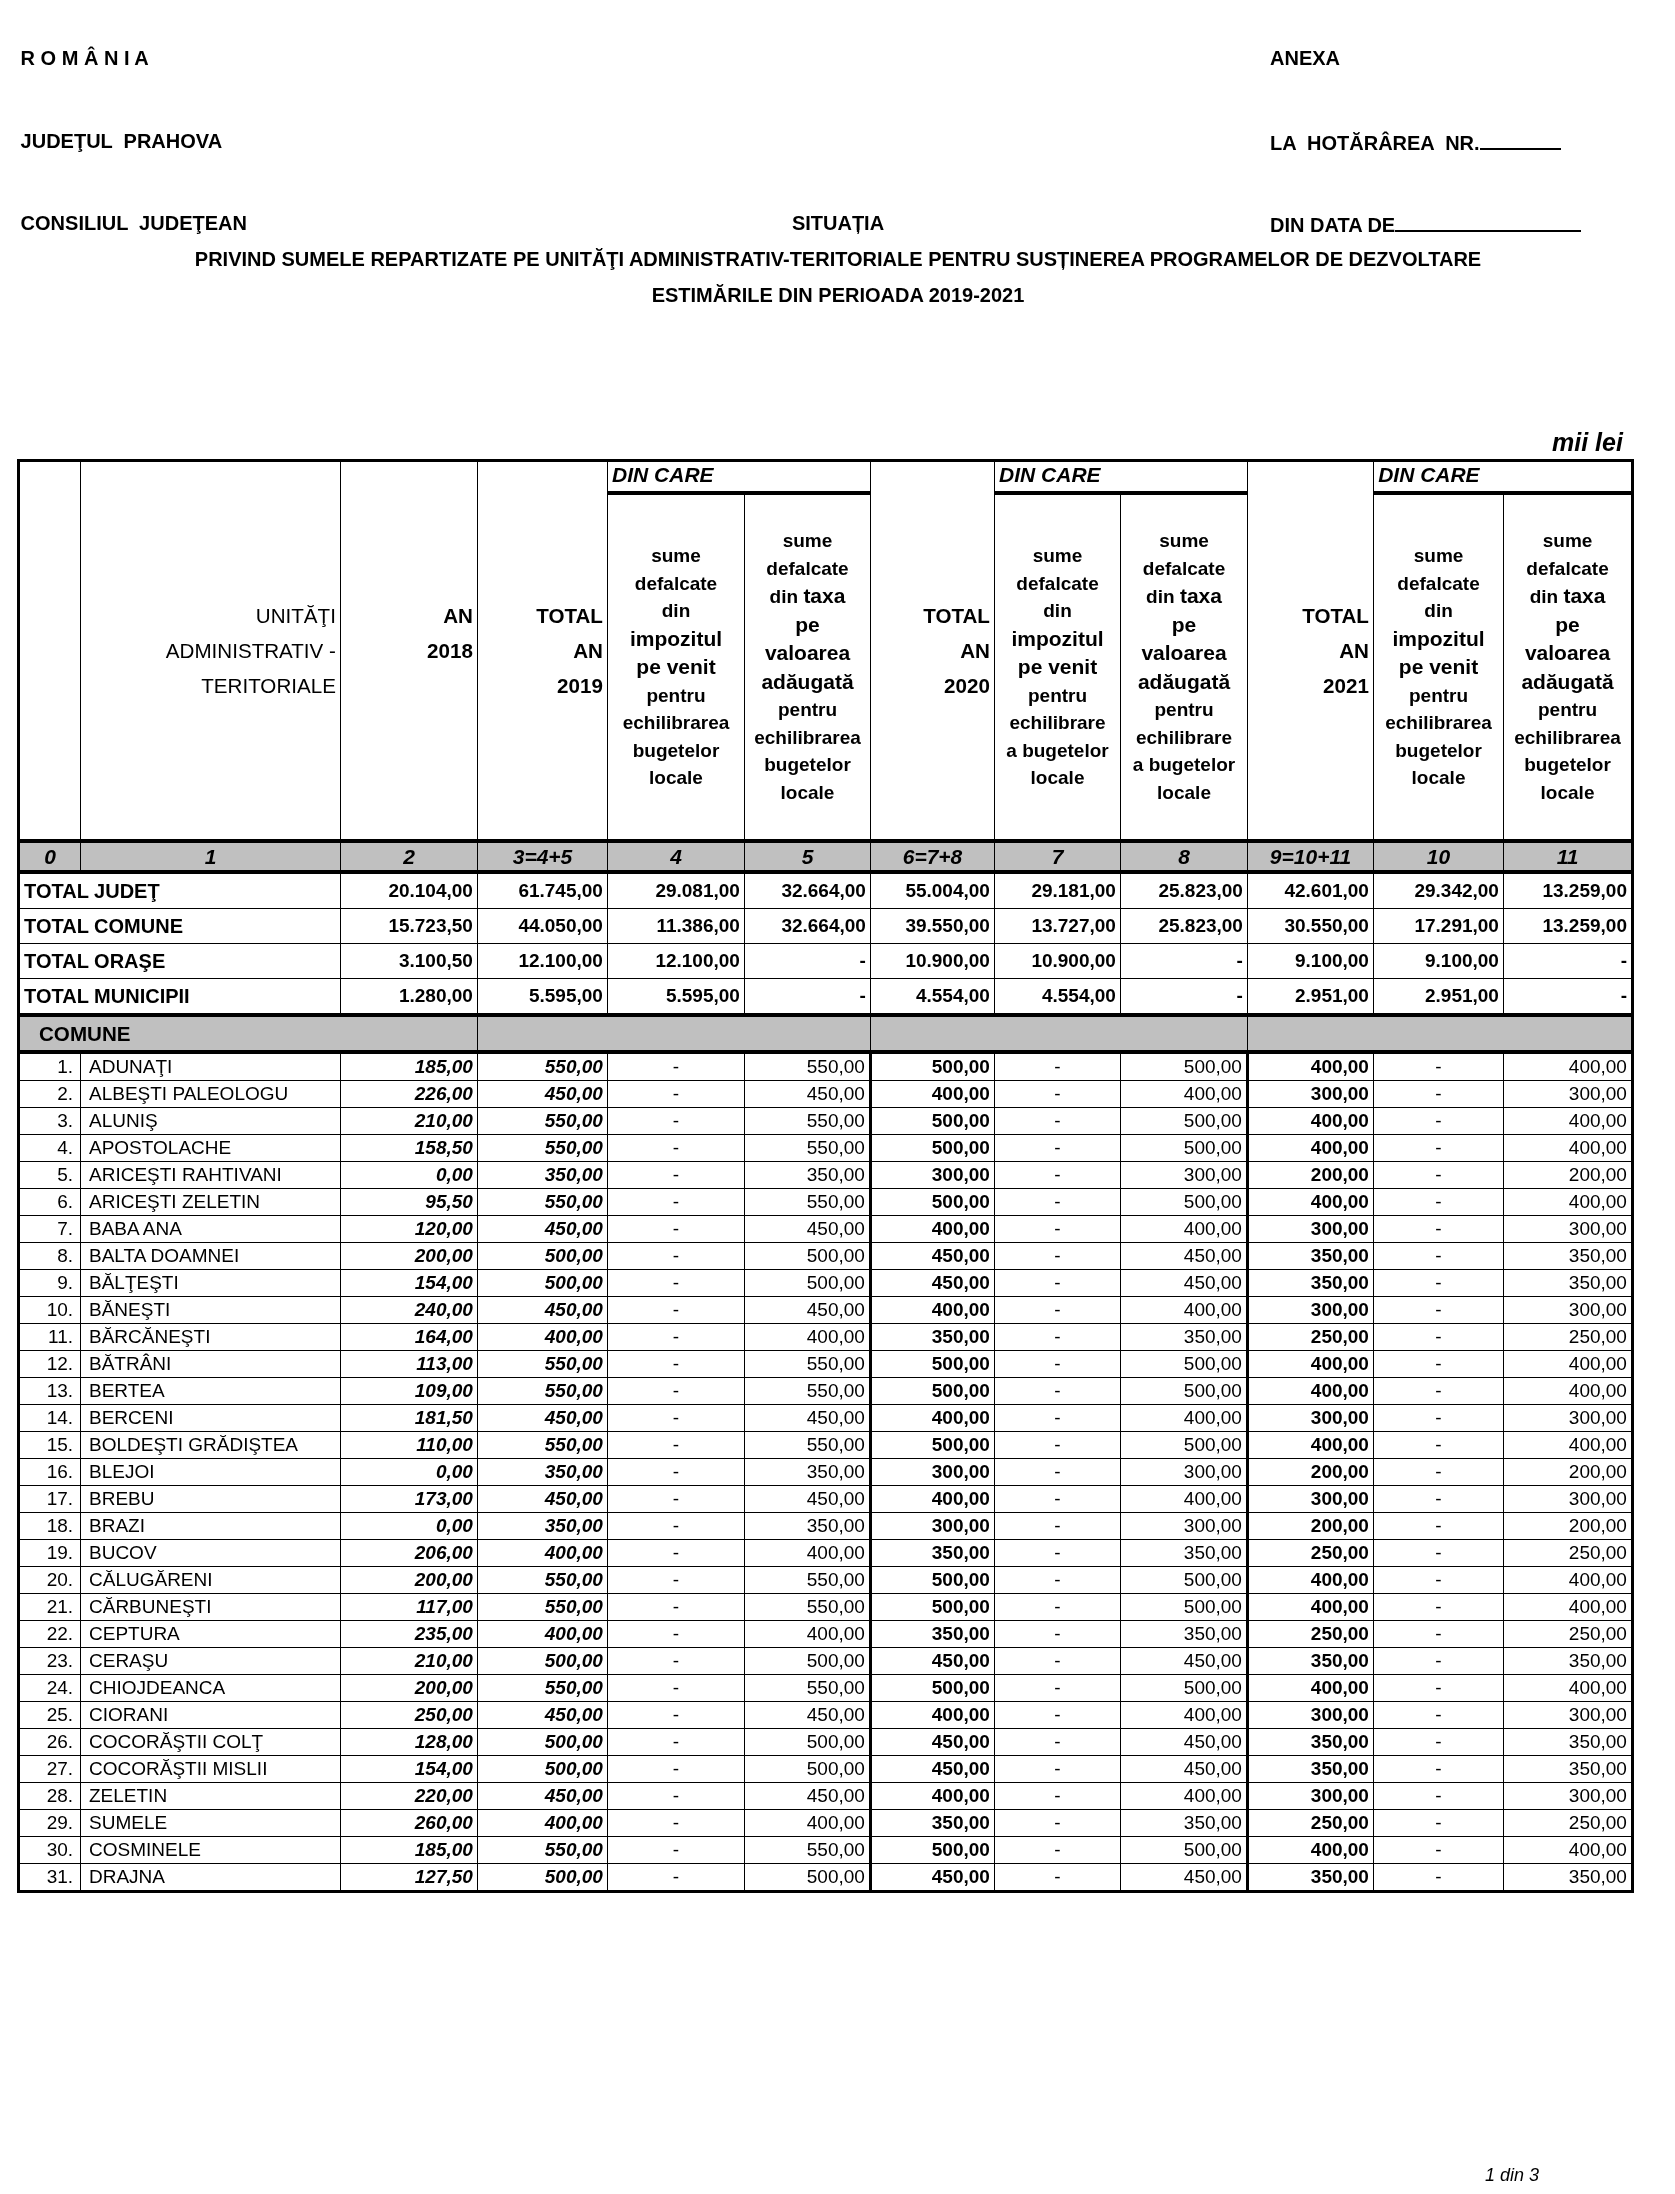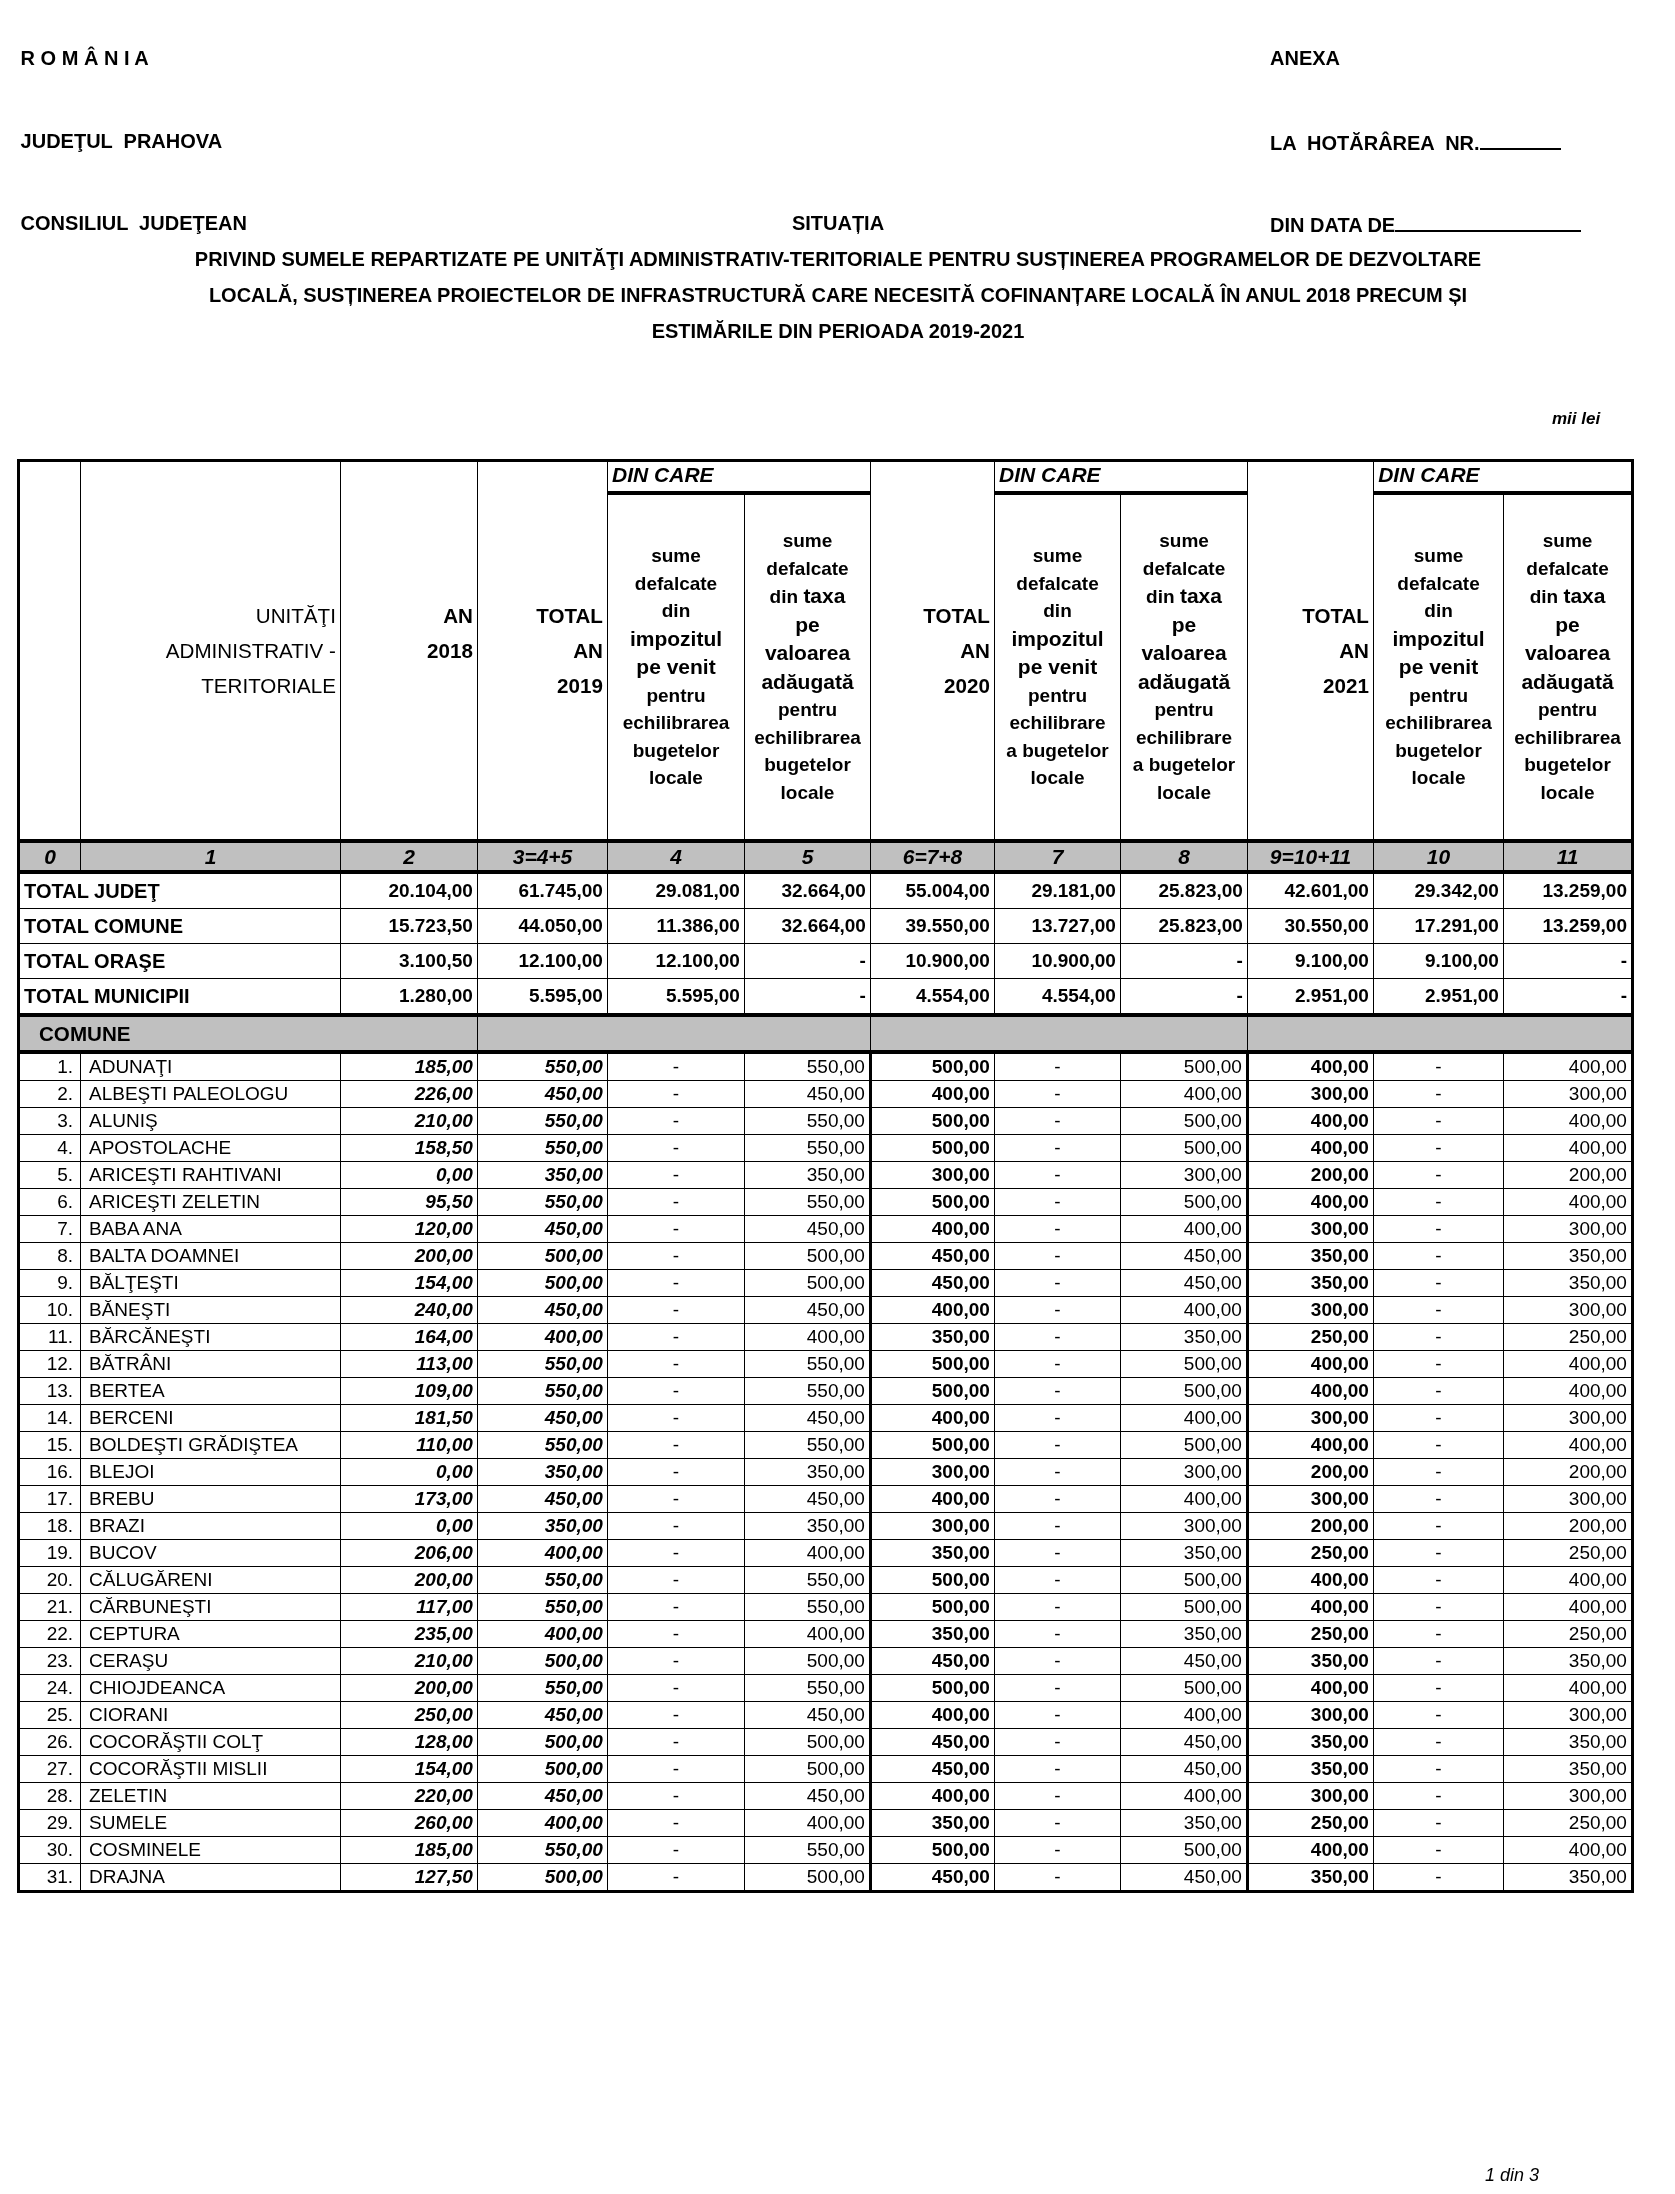--- a/index.html
+++ b/index.html
@@ -4,21 +4,21 @@
 <style>
   html, body { margin:0; padding:0; background:#fff; }
   body { width:1676px; height:2194px; position:relative; font-family:"Liberation Sans", sans-serif; color:#000; overflow:hidden; }
   .hdr { position:absolute; font-weight:bold; font-size:20px; line-height:23.4px; white-space:pre; }
   .hdr-left { left:20.6px; top:0; }
   .hdr-right { left:1270px; top:0; }
   .hdr div { height:36px; }
   .blank { display:inline-block; border-bottom:2.1px solid #000; height:18px; vertical-align:baseline; }
   .title { position:absolute; left:0; width:1676px; top:212px; text-align:center; font-weight:bold; font-size:20px; }
   .title div { height:36px; line-height:23.4px; }
-  .unit { position:absolute; left:1552px; top:409px; font-weight:bold; font-style:italic; font-size:17px; }
+  .unit { position:absolute; left:1552px; top:428px; font-weight:bold; font-style:italic; font-size:25px; }
   table { position:absolute; left:17px; top:459px; border-collapse:collapse; table-layout:fixed; width:1617px; }
   td, th { border:1.4px solid #000; padding:0 4.1px; overflow:hidden; white-space:nowrap; }
   col.c0{width:62px} col.c1{width:260px} col.c2{width:137px} col.c3{width:130px}
   col.c4{width:137px} col.c5{width:126px} col.c6{width:124px} col.c7{width:126px}
   col.c8{width:127px} col.c9{width:126px} col.c10{width:130px} col.c11{width:129px}
   .outer { border:3.4px solid #000; }
   .hd { font-size:20.6px; text-align:right; vertical-align:middle; white-space:normal; line-height:35px; font-weight:bold; }
   .hd-unit { font-weight:normal; line-height:35px; }
   .dincare { font-weight:bold; font-style:italic; font-size:21px; text-align:left; height:27.5px; border-bottom:4.1px solid #000; vertical-align:top; padding-top:1.4px; }
   .sub { font-size:19px; text-align:center; white-space:normal; line-height:27.5px; vertical-align:middle; height:344px; padding:0 1.4px; }
@@ -47,21 +47,20 @@
 
 <div class="hdr hdr-right">
   <div>ANEXA</div>
   <div><span>LA  HOTĂRÂREA  NR.</span><span class="blank" style="width:81px"></span></div>
   <div><span>DIN DATA DE</span><span class="blank" style="width:186px"></span></div>
 </div>
 
 <div class="title">
   <div>SITUAȚIA</div>
   <div>PRIVIND SUMELE REPARTIZATE PE  UNITĂŢI  ADMINISTRATIV-TERITORIALE PENTRU SUSȚINEREA PROGRAMELOR DE DEZVOLTARE</div>
-  <div>LOCALĂ, SUSȚINEREA PROIECTELOR DE INFRASTRUCTURĂ CARE NECESITĂ COFINANȚARE LOCALĂ ÎN ANUL  2018 PRECUM ȘI</div>
   <div>ESTIMĂRILE DIN PERIOADA 2019-2021</div>
 </div>
 
 <div class="unit">mii lei</div>
 
 <table class="outer">
   <colgroup>
     <col class="c0">
       <col class="c1">
       <col class="c2">

